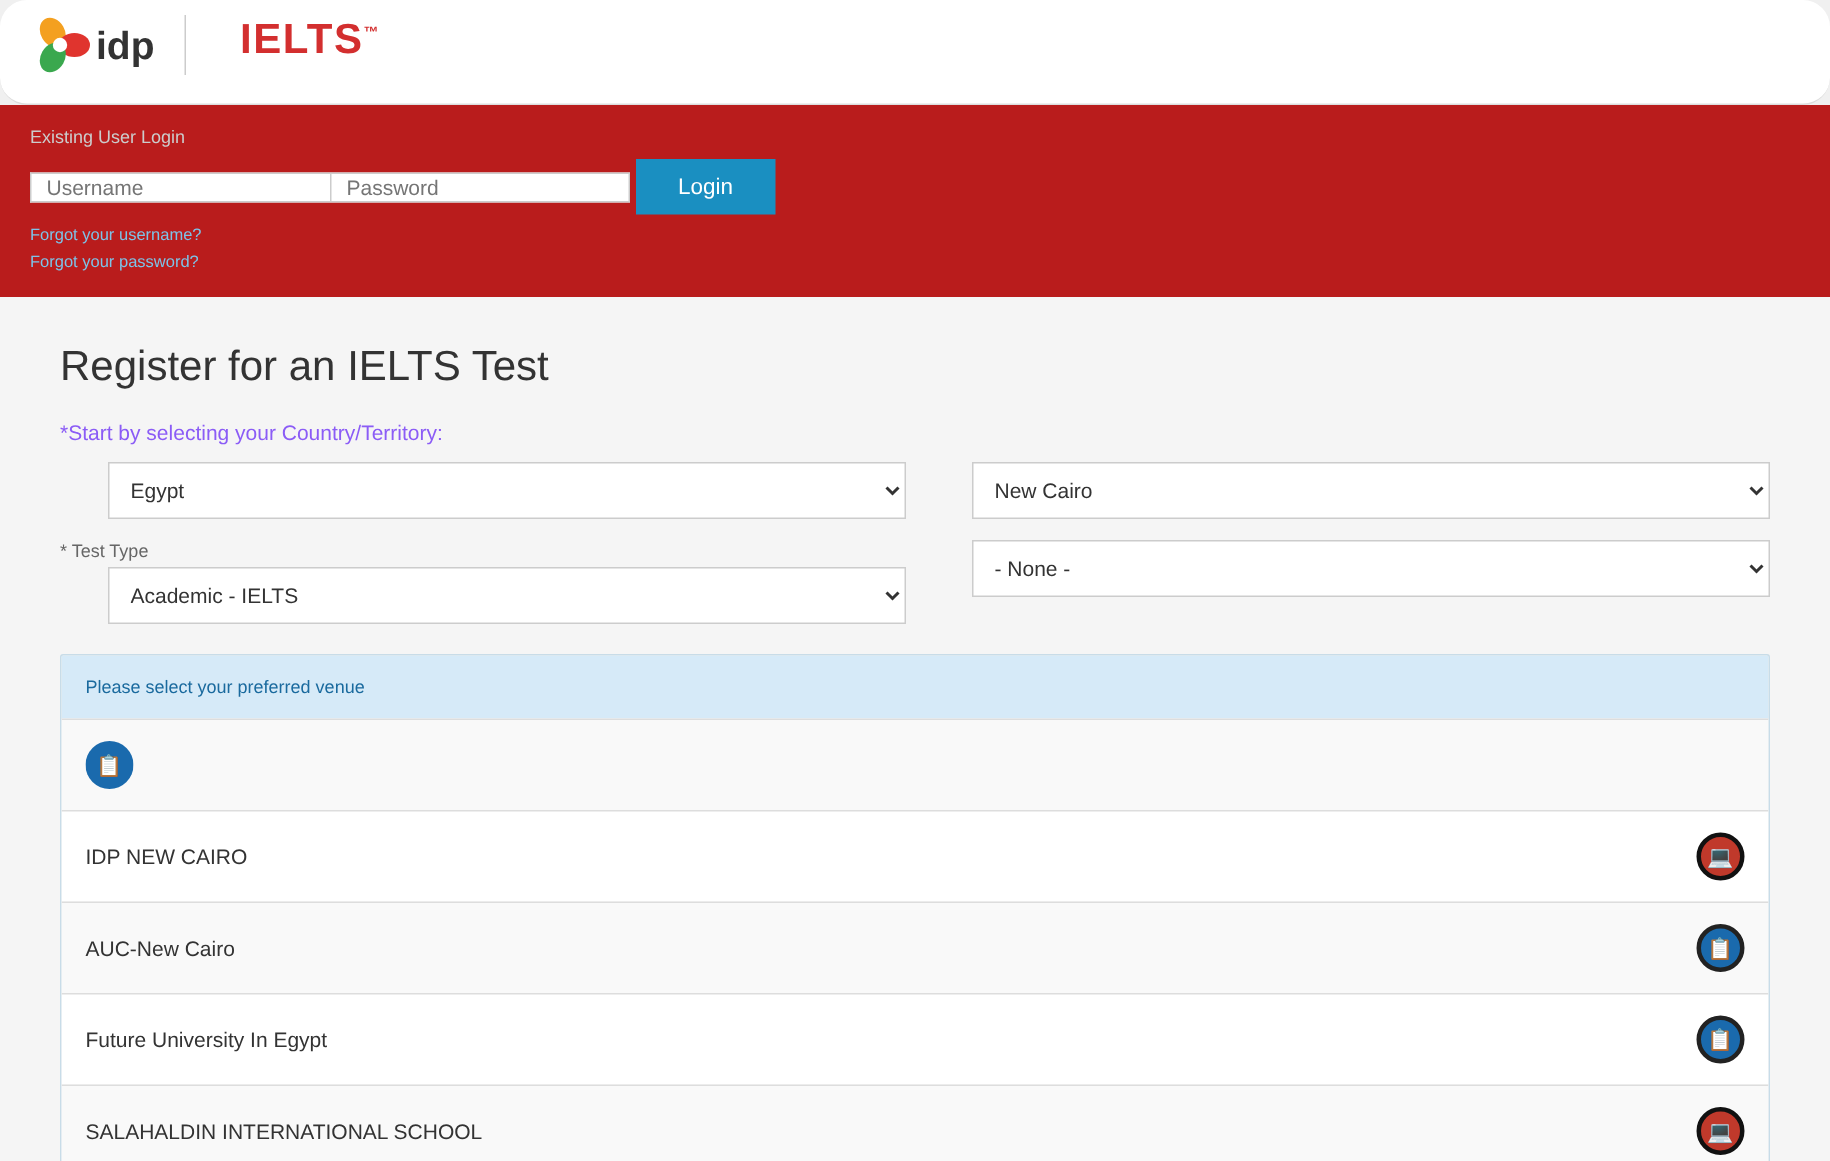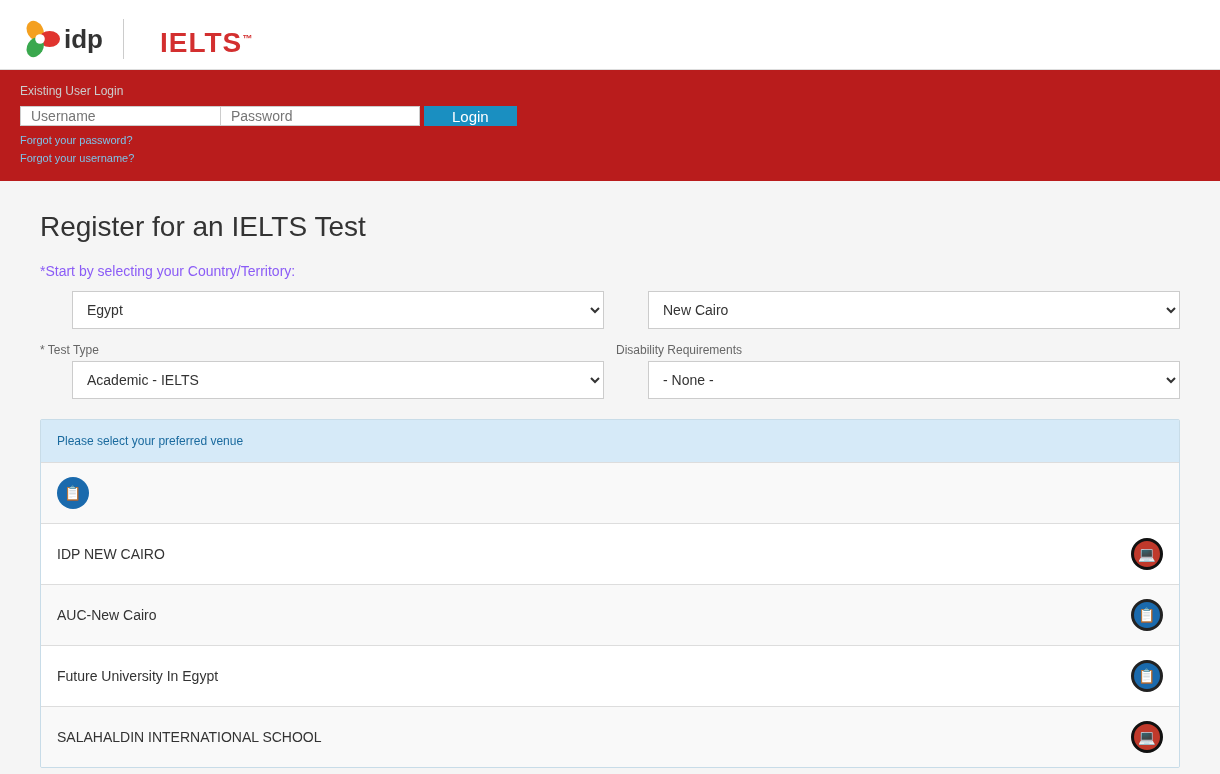--- a/index.html
+++ b/index.html
@@ -4,22 +4,23 @@
   <style>
     * { box-sizing: border-box; margin: 0; padding: 0; }
     body { font-family: Arial, sans-serif; background: #f0f0f0; min-height: 774px; }
 
     
     .header {
       background: #fff;
       border-bottom: 1px solid #ddd;
       padding: 10px 20px;
       display: flex;
-      align-items: flex-end;
+      align-items: flex-start;
       height: 70px;
+      border-radius: 18px;
     }
     .logo-idp {
       display: flex;
       align-items: center;
       margin-right: 20px;
       padding-right: 20px;
       border-right: 1px solid #ccc;
     }
     .idp-icon {
       width: 40px;
@@ -65,21 +66,21 @@
       font-size: 14px;
       border: 1px solid #ccc;
       background: #fff;
       color: #333;
       width: 200px;
     }
     .login-form input:first-child {
       border-right: none;
     }
     .login-btn {
-      height: 20px;
+      height: 37px;
       padding: 0 28px;
       background: #1a8fc1;
       color: #fff;
       font-size: 15px;
       border: none;
       cursor: pointer;
       margin-left: 4px;
     }
     .login-links {
       margin-top: 6px;
@@ -218,22 +219,22 @@
 </div>
 
 <div class="login-bar">
   <div class="label">Existing User Login</div>
   <div class="login-form">
     <input type="text" placeholder="Username" style="">
     <input type="password" placeholder="Password" style="">
     <button class="login-btn">Login</button>
   </div>
   <div class="login-links">
+    <a href="#">Forgot your username?</a>
     <a href="#">Forgot your password?</a>
-    <a href="#">Forgot your username?</a>
   </div>
 </div>
 
 <div class="main">
   <h1 class="page-title">Register for an IELTS Test</h1>
   <p class="subtitle">*Start by selecting your Country/Territory:</p>
 
   <div class="form-row">
     <div class="form-group">
       <select class="form-select">
@@ -248,21 +249,20 @@
   </div>
 
   <div class="form-row">
     <div class="form-group">
       <label class="form-label">* Test Type</label>
       <select class="form-select">
         <option>Academic - IELTS</option>
       </select>
     </div>
     <div class="form-group">
-      <label class="form-label">Disability Requirements</label>
       <select class="form-select">
         <option>- None -</option>
       </select>
     </div>
   </div>
 
   <div class="venue-section">
     <div class="venue-header">Please select your preferred venue</div>
 
     <div class="venue-row">

